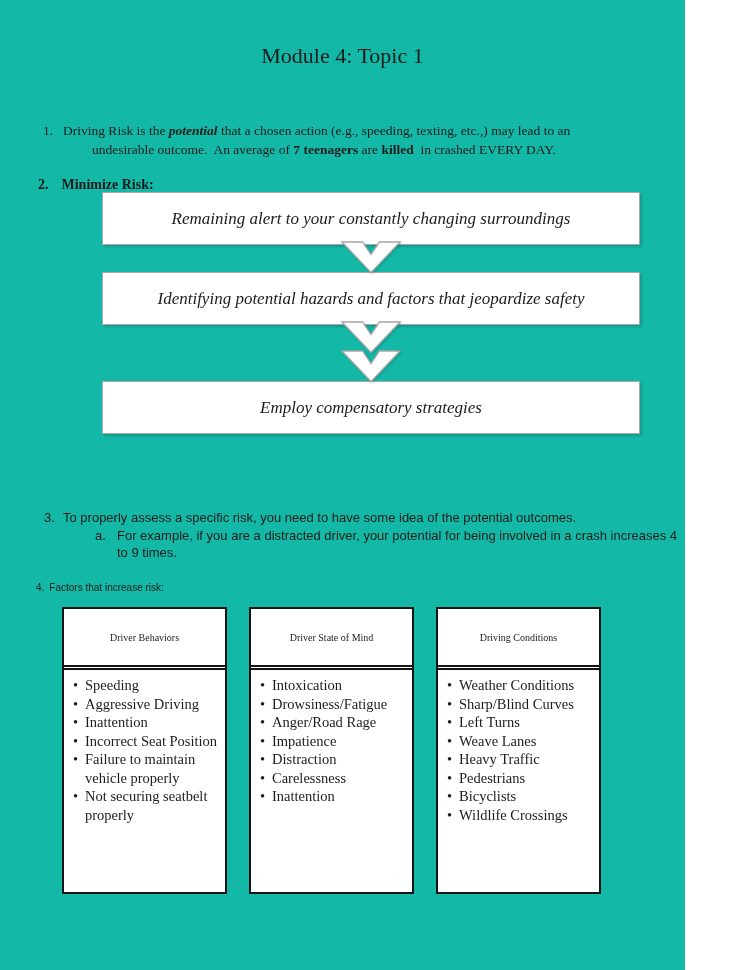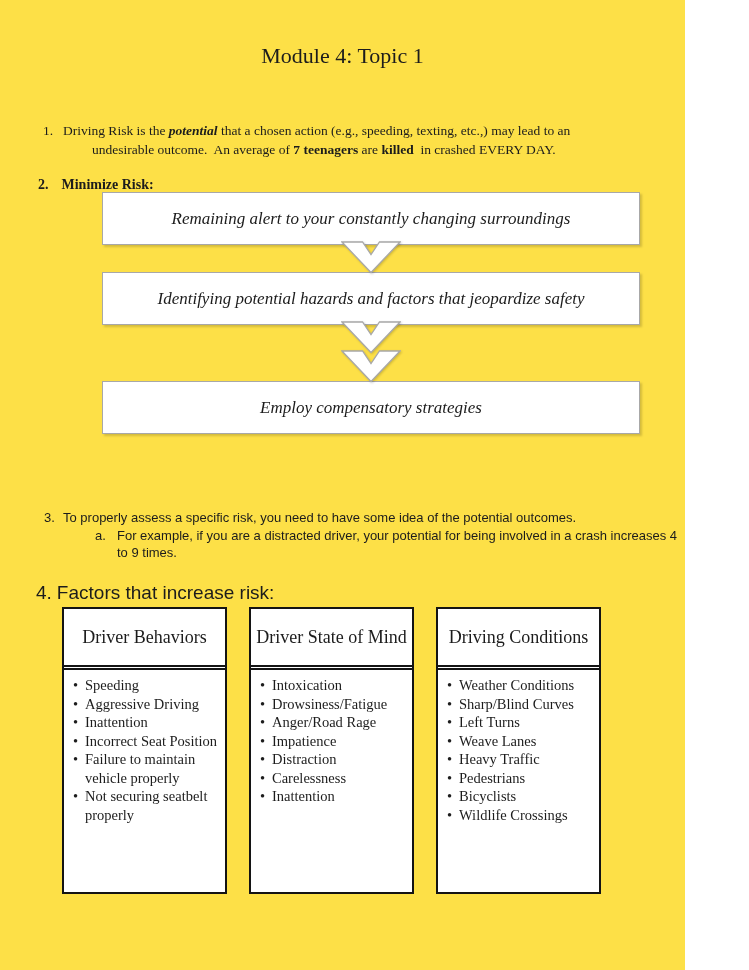--- a/index.html
+++ b/index.html
@@ -3,21 +3,21 @@
 <meta charset="utf-8">
 <style>
   :root{
     --text:#1c1c1c;
     --step-border:#a8a8a8;
     --table-border:#141414;
   }
   *{box-sizing:border-box;}
   html,body{margin:0;padding:0;background:#ffffff;}
   .page{
-    position:relative;width:685px;height:970px;background:#fde047;overflow:hidden;
+    position:relative;width:685px;height:970px;background:#14b8a6;overflow:hidden;
     font-family:"Liberation Serif","DejaVu Serif",serif;color:var(--text,#1c1c1c);
   }
 
   
   .title{position:absolute;top:42px;left:0;right:0;text-align:center;
     font-size:22px;line-height:27px;}
 
   
   .item1{position:absolute;top:121px;left:43px;font-size:13.5px;line-height:19px;display:flex;}
   .item1 .num{width:20px;flex:0 0 20px;}
@@ -47,28 +47,28 @@
   
   .item3{position:absolute;top:509px;left:44px;
     font-family:"Liberation Sans",sans-serif;font-size:13px;line-height:17px;}
   .item3 .row{display:flex;}
   .item3 .num3{width:19px;flex:0 0 19px;}
   .item3 .sub{display:flex;padding-left:51px;margin-top:1px;}
   .item3 .letter{width:22px;flex:0 0 22px;}
 
   
   .item4{position:absolute;top:582px;left:36px;
-    font-family:"Liberation Sans",sans-serif;font-size:19px;}
+    font-family:"Liberation Sans",sans-serif;font-size:10px;}
   .item4 .item4-label{margin-left:5px;}
 
   
   .factors{position:absolute;top:607px;left:62px;display:flex;gap:22px;}
   .factor-box{width:165px;height:287px;border:2.5px solid var(--table-border,#141414);background:#fff;}
   .factor-header{height:58px;border-bottom:2.5px solid var(--table-border,#141414);
-    display:flex;align-items:center;justify-content:center;text-align:left;font-size:18px;}
+    display:flex;align-items:center;justify-content:center;text-align:left;font-size:10px;}
   .factor-gap{height:3px;border-bottom:2.5px solid var(--table-border,#141414);}
   ul.factor-list{margin:6px 0 0;padding:0 4px 0 8px;list-style:none;
     font-size:14.5px;line-height:18.5px;}
   ul.factor-list li{position:relative;padding-left:13px;}
   ul.factor-list li::before{content:"\2022";position:absolute;left:1px;}
 </style>
 </head>
 <body>
 
 <div class="page">

